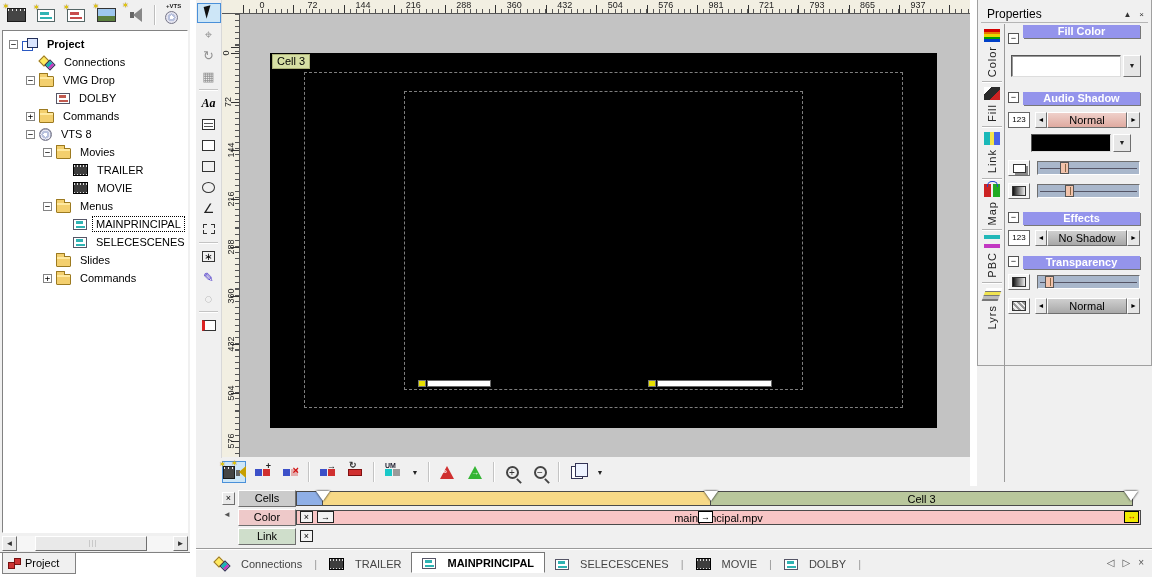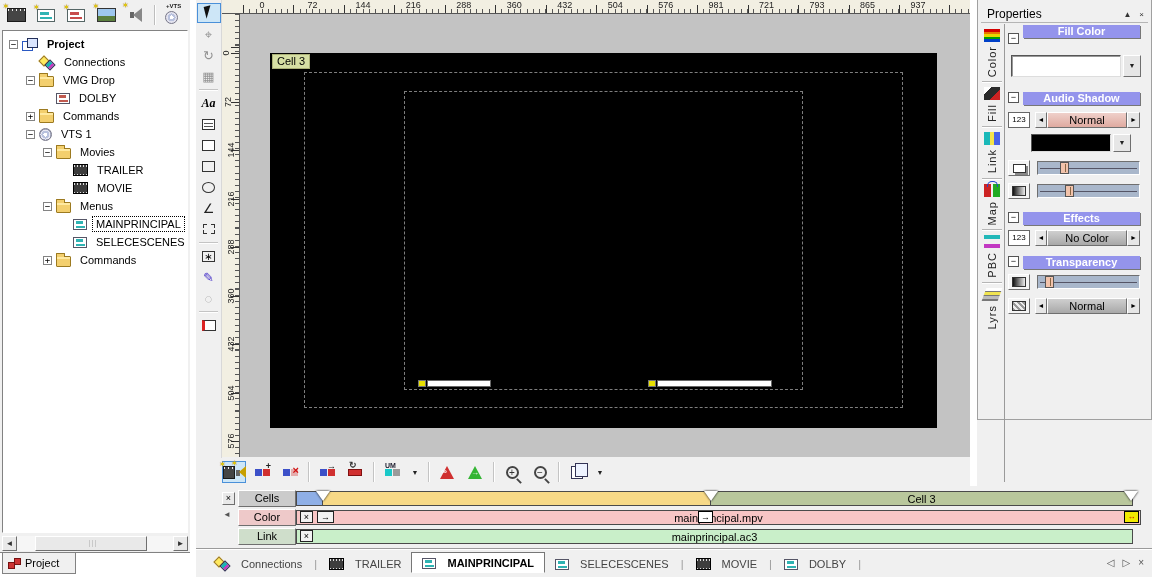--- a/index.html
+++ b/index.html
@@ -169,21 +169,21 @@
 
   
   #tab-bar{position:absolute;left:196px;top:548px;width:956px;height:29px;background:#f0f0f0;border-top:1px solid #9a9a9a;box-shadow:inset 0 1px 0 #fff}
   #tab-items{position:absolute;left:8px;top:3px;height:23px;display:flex;align-items:center}
   .btab{display:flex;align-items:center;gap:6px;padding:3px 10px;color:#444}
   .btab.active{background:#fff;border:1px solid #777;border-bottom:1px solid #fff;font-weight:bold;color:#000;margin-top:-2px;padding-top:4px}
   .btab-sep{color:#999;padding:0 2px}
   #tab-nav{position:absolute;right:8px;top:8px;display:flex;gap:8px;color:#555;font-size:10px}
 
   
-  #props{position:absolute;left:977px;top:0;width:175px;height:420px;background:#f0f0f0;border:1px solid #a0a0a0;border-top:none}
+  #props{position:absolute;left:977px;top:0;width:175px;height:366px;background:#f0f0f0;border:1px solid #a0a0a0;border-top:none}
   #props-title{position:absolute;left:3px;top:6px;width:167px;height:17px;border-bottom:1px solid #b5b5b5;display:flex;align-items:center}
   #props-title .t{font-size:12px;padding-left:6px;flex:1}
   #props-title .c{font-size:8px;color:#333;padding:0 4px}
   #props-tabs{position:absolute;left:2px;top:24px;width:25px;height:458px;border-right:1px solid #9a9a9a}
   .ptab{display:flex;flex-direction:column;align-items:center;padding:5px 0 4px}
   .ptab .lbl{writing-mode:vertical-lr;transform:rotate(180deg);font-size:11px;color:#222;margin-top:4px;letter-spacing:1px}
   .ptab-sep{height:1px;background:#b5b5b5;margin:0 2px;box-shadow:0 1px 0 #fff}
   .pt-ic{width:16px;height:13px;position:relative}
   .pt-color{background:linear-gradient(180deg,#d40000 0 20%,#e87800 20% 40%,#e8d800 40% 60%,#00a000 60% 80%,#0040c8 80%)}
   .pt-fill{background:linear-gradient(135deg,#fff 25%,#2a2a2a 25% 65%,#cc2222 65%)}
@@ -276,21 +276,21 @@
         <span class="tlabel">DOLBY</span>
       </div>
       <div class="trow" style="padding-left: 23px;">
         <span class="texp">+</span>
         <span class="ti ti-folder"></span>
         <span class="tlabel">Commands</span>
       </div>
       <div class="trow" style="padding-left: 23px;">
         <span class="texp">−</span>
         <span class="ti ti-disc"></span>
-        <span class="tlabel">VTS 1</span>
+        <span class="tlabel">VTS 8</span>
       </div>
       <div class="trow" style="padding-left: 40px;">
         <span class="texp">−</span>
         <span class="ti ti-folder"></span>
         <span class="tlabel">Movies</span>
       </div>
       <div class="trow" style="padding-left: 57px;">
         <span class="texp-spacer"></span>
         <span class="ti ti-film"></span>
         <span class="tlabel">TRAILER</span>
@@ -307,20 +307,25 @@
       </div>
       <div class="trow" style="padding-left: 57px;">
         <span class="texp-spacer"></span>
         <span class="ti ti-menu teal"></span>
         <span class="tlabel sel">MAINPRINCIPAL</span>
       </div>
       <div class="trow" style="padding-left: 57px;">
         <span class="texp-spacer"></span>
         <span class="ti ti-menu teal"></span>
         <span class="tlabel">SELECESCENES</span>
+      </div>
+      <div class="trow" style="padding-left: 40px;">
+        <span class="texp-spacer"></span>
+        <span class="ti ti-folder"></span>
+        <span class="tlabel">Slides</span>
       </div>
       <div class="trow" style="padding-left: 40px;">
         <span class="texp">+</span>
         <span class="ti ti-folder"></span>
         <span class="tlabel">Commands</span>
       </div>
     </div>
 
   <div id="tree-hscroll">
     <div class="sb-btn raised">◄</div>
@@ -517,23 +522,20 @@
     <div class="tl-lab motion" style="top:23px">Color</div>
     <div class="seg" style="left:100px;top:24px;width:845px;background:#f8c5c5">
       <span class="clip-text">mainprincipal.mpv</span>
     </div>
     <div class="xbtn" style="left:104px;top:25px">×</div>
     <div class="arrbtn" style="left:121px;top:25px">→</div>
     <div class="posmark" style="left:502px;top:25px">→</div>
     <div class="loopbadge" style="left:928px;top:25px">↔</div>
 
     <div class="tl-lab audio" style="top:42px">Link</div>
-    <div class="seg" style="left:100px;top:43px;width:837px;background:#c9efc9">
-      <span class="clip-text">mainprincipal.ac3</span>
-    </div>
     <div class="xbtn" style="left:104px;top:44px">×</div>
   </div>
 
   <div id="tab-bar">
     <div id="tab-items">
         <div class="btab">
           <span class="ti ti-conn"></span>
           <span>Connections</span>
         </div>
         <span class="btab-sep">|</span>
@@ -630,21 +632,21 @@
         <span class="pi-fade"></span>
       </div>
     <div class="slider" style="top:184px">
         <span class="handle" style="left:27%"></span>
       </div>
 
     <div class="sec-min" style="top:212px">−</div>
     <div class="sec-hdr" style="top:212px">Effects</div>
     <div class="btn123" style="top:230px">123</div>
     <div class="spin-l" style="top:230px">◄</div>
-    <div class="spin-m gray" style="top:230px">No Color</div>
+    <div class="spin-m gray" style="top:230px">No Shadow</div>
     <div class="spin-r" style="top:230px">►</div>
 
     <div class="sec-min" style="top:256px">−</div>
     <div class="sec-hdr" style="top:256px">Transparency</div>
     <div class="pbtn" style="top:274px">
         <span class="pi-fade"></span>
       </div>
     <div class="slider" style="top:275px">
         <span class="handle" style="left:7%"></span>
       </div>

